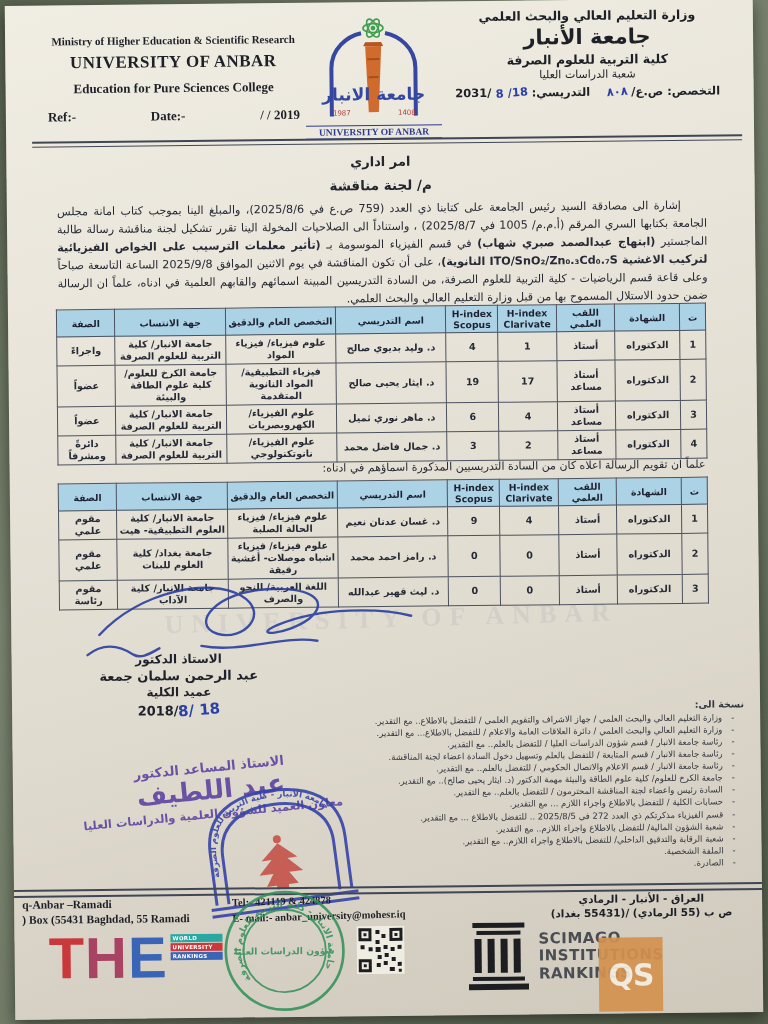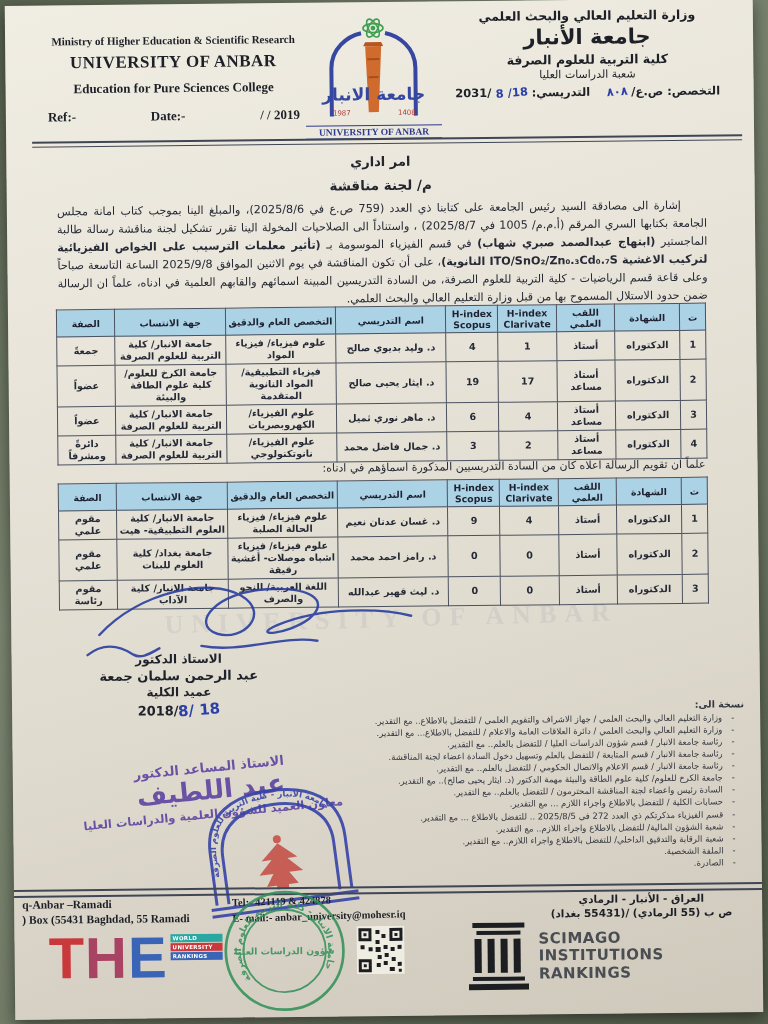--- a/index.html
+++ b/index.html
@@ -197,21 +197,21 @@
         <tbody>
           <tr>
             <td>1</td>
             <td>الدكتوراه</td>
             <td>أستاذ</td>
             <td>1</td>
             <td>4</td>
             <td>د. وليد بديوي صالح</td>
             <td>علوم فيزياء/ فيزياء المواد</td>
             <td>جامعة الانبار/ كلية التربية للعلوم الصرفة</td>
-            <td>جمعةً</td>
+            <td>واجراءً</td>
           </tr>
           <tr>
             <td>2</td>
             <td>الدكتوراه</td>
             <td>أستاذ مساعد</td>
             <td>17</td>
             <td>19</td>
             <td>د. ايثار يحيى صالح</td>
             <td>فيزياء التطبيقية/ المواد النانوية المتقدمة</td>
             <td>جامعة الكرخ للعلوم/ كلية علوم الطاقة والبيئة</td>
@@ -453,14 +453,17 @@
         <rect x="47" y="18" width="7" height="34"></rect>
         <rect x="6" y="56" width="52" height="4"></rect>
         <rect x="2" y="63" width="60" height="6"></rect>
       </g>
     </svg>
     <div class="scimago-text">SCIMAGO
 INSTITUTIONS
 RANKINGS</div>
   </div>
 
+  <div class="abs qs-box">
+      <span>QS</span>
+    </div>
 
 </div>
 
 </body></html>

